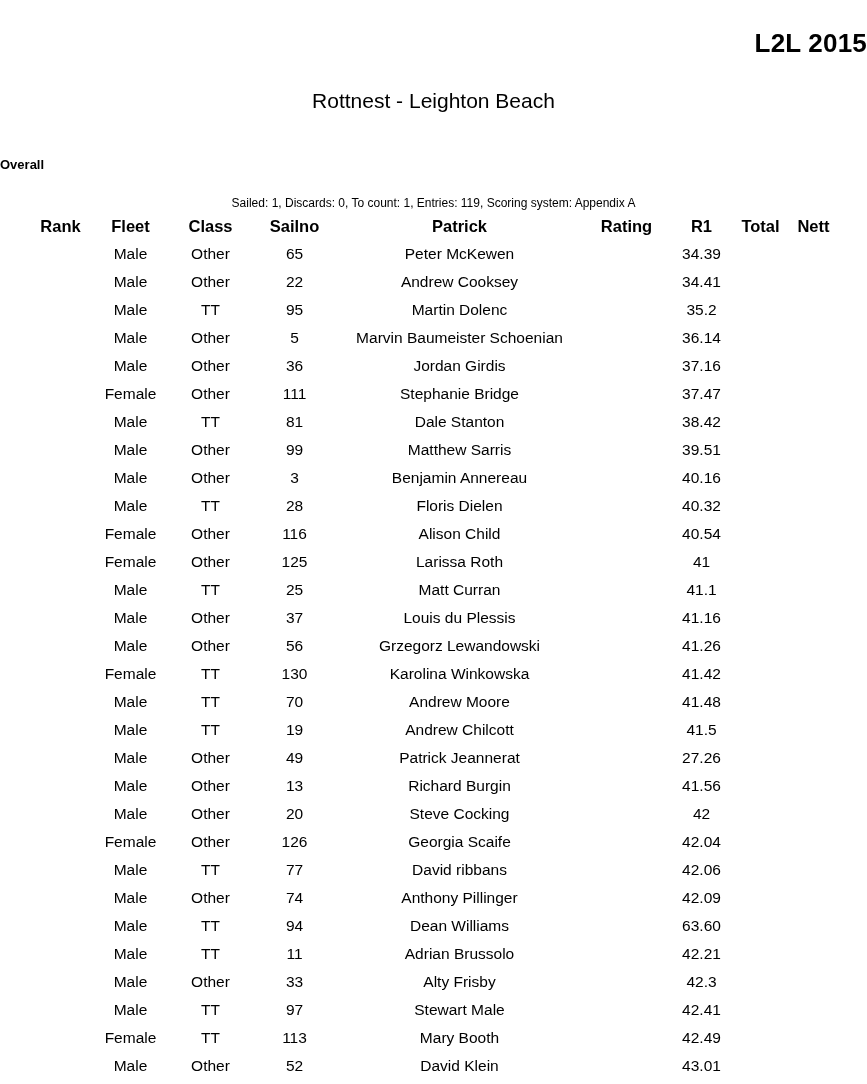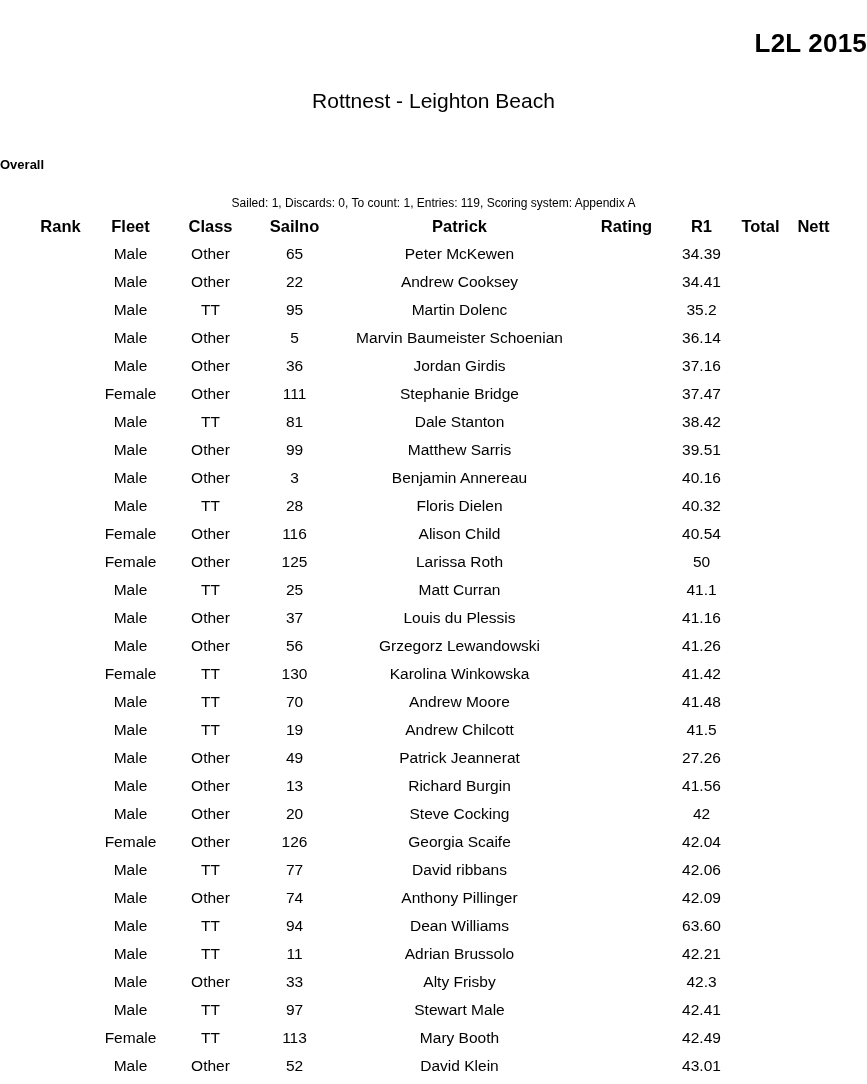--- a/index.html
+++ b/index.html
@@ -237,21 +237,21 @@
           <td></td>
           <td></td>
         </tr>
         <tr>
           <td></td>
           <td>Female</td>
           <td>Other</td>
           <td>125</td>
           <td>Larissa Roth</td>
           <td></td>
-          <td>50</td>
+          <td>41</td>
           <td></td>
           <td></td>
         </tr>
         <tr>
           <td></td>
           <td>Male</td>
           <td>TT</td>
           <td>25</td>
           <td>Matt Curran</td>
           <td></td>

